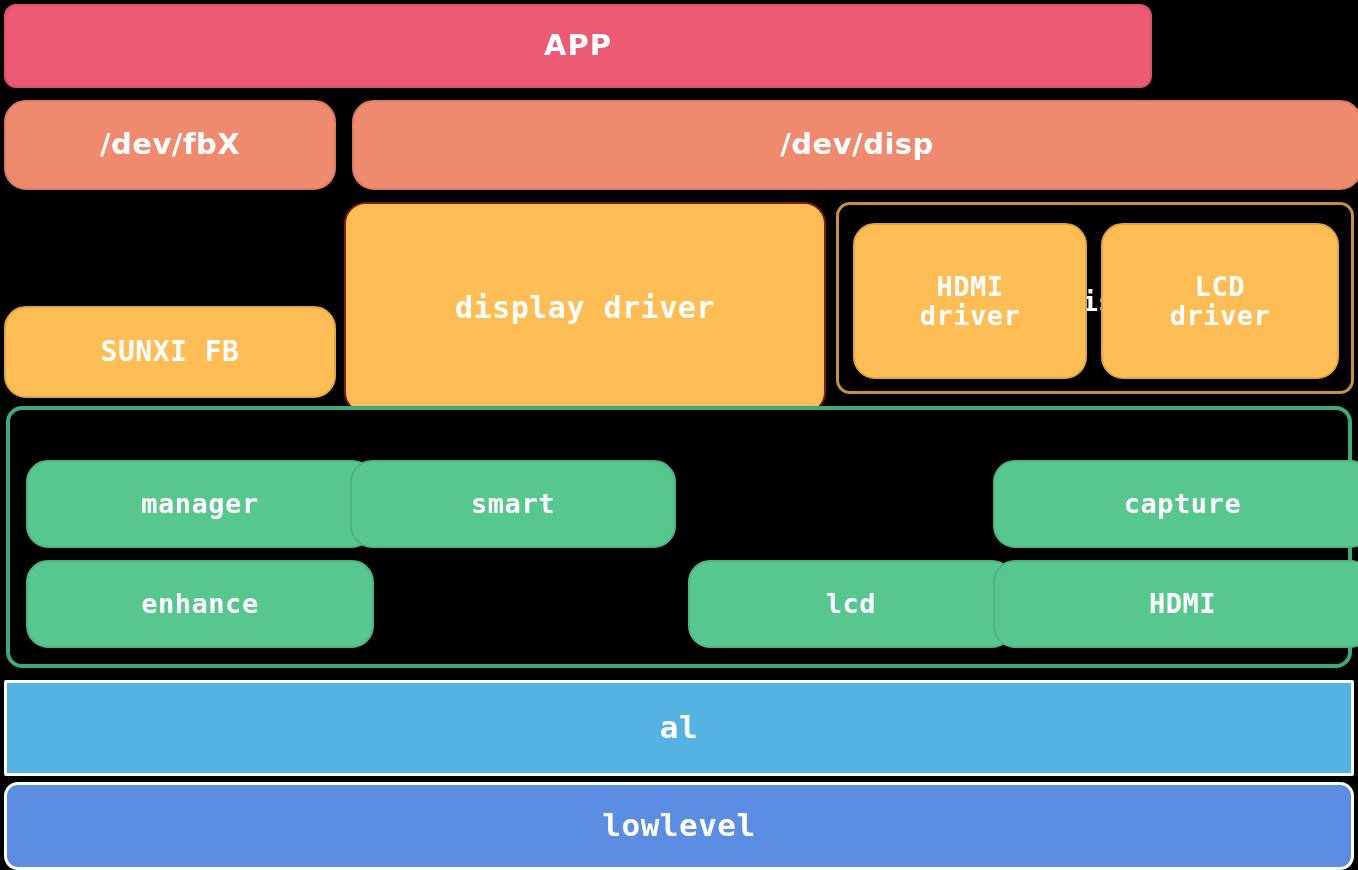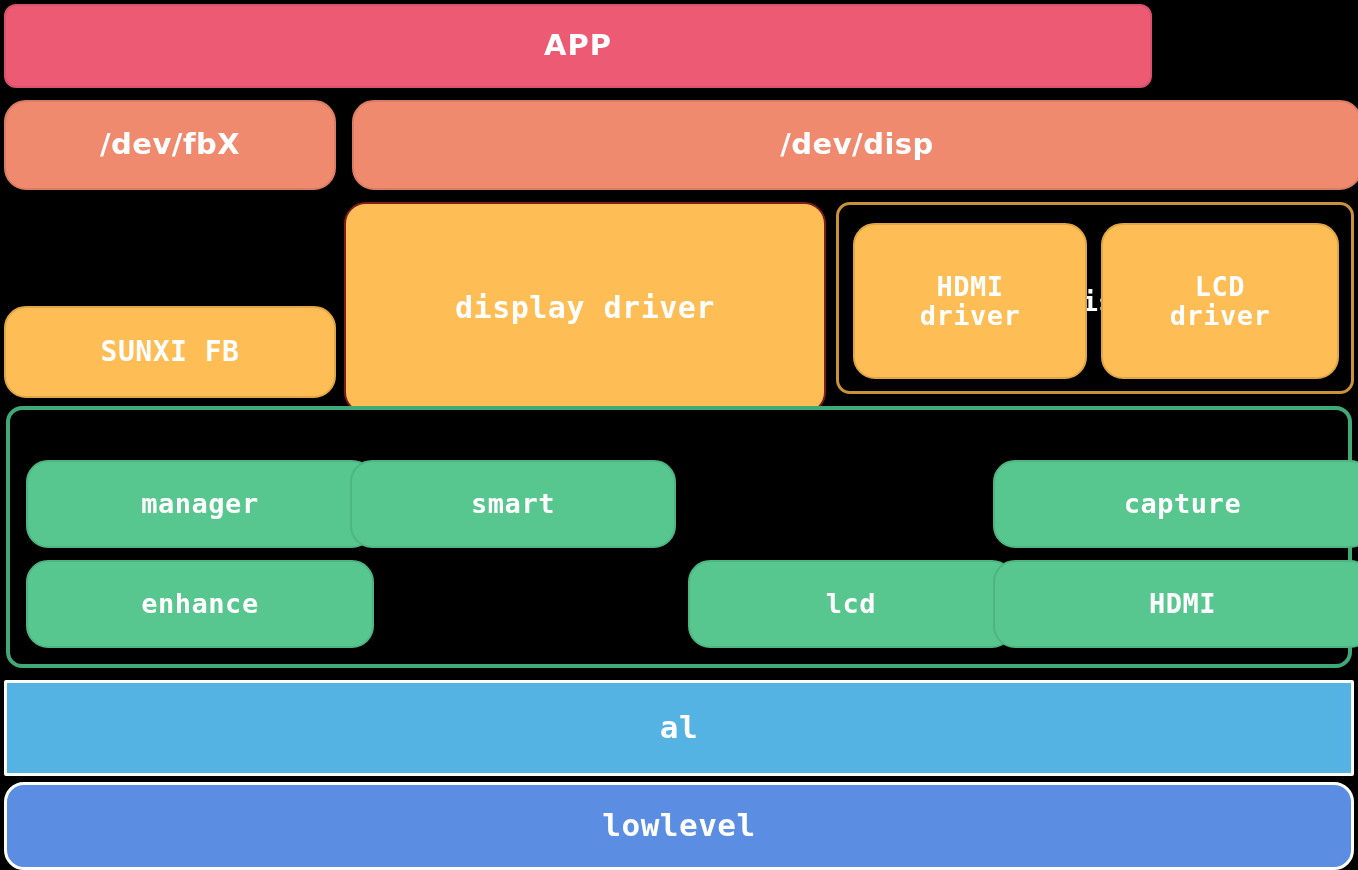--- a/index.html
+++ b/index.html
@@ -196,21 +196,21 @@
     font-size: 31px;
   }
 
   .lowlevel {
     left: 4px;
     top: 782px;
     width: 1350px;
     height: 88px;
     background: #5b8de3;
     border: 3px solid #ffffff;
-    border-radius: 20px;
+    border-radius: 14px;
     font-size: 31px;
   }
 </style>
 </head>
 <body>
 
 <div class="diagram">
 
   <div class="box app">APP</div>
 

